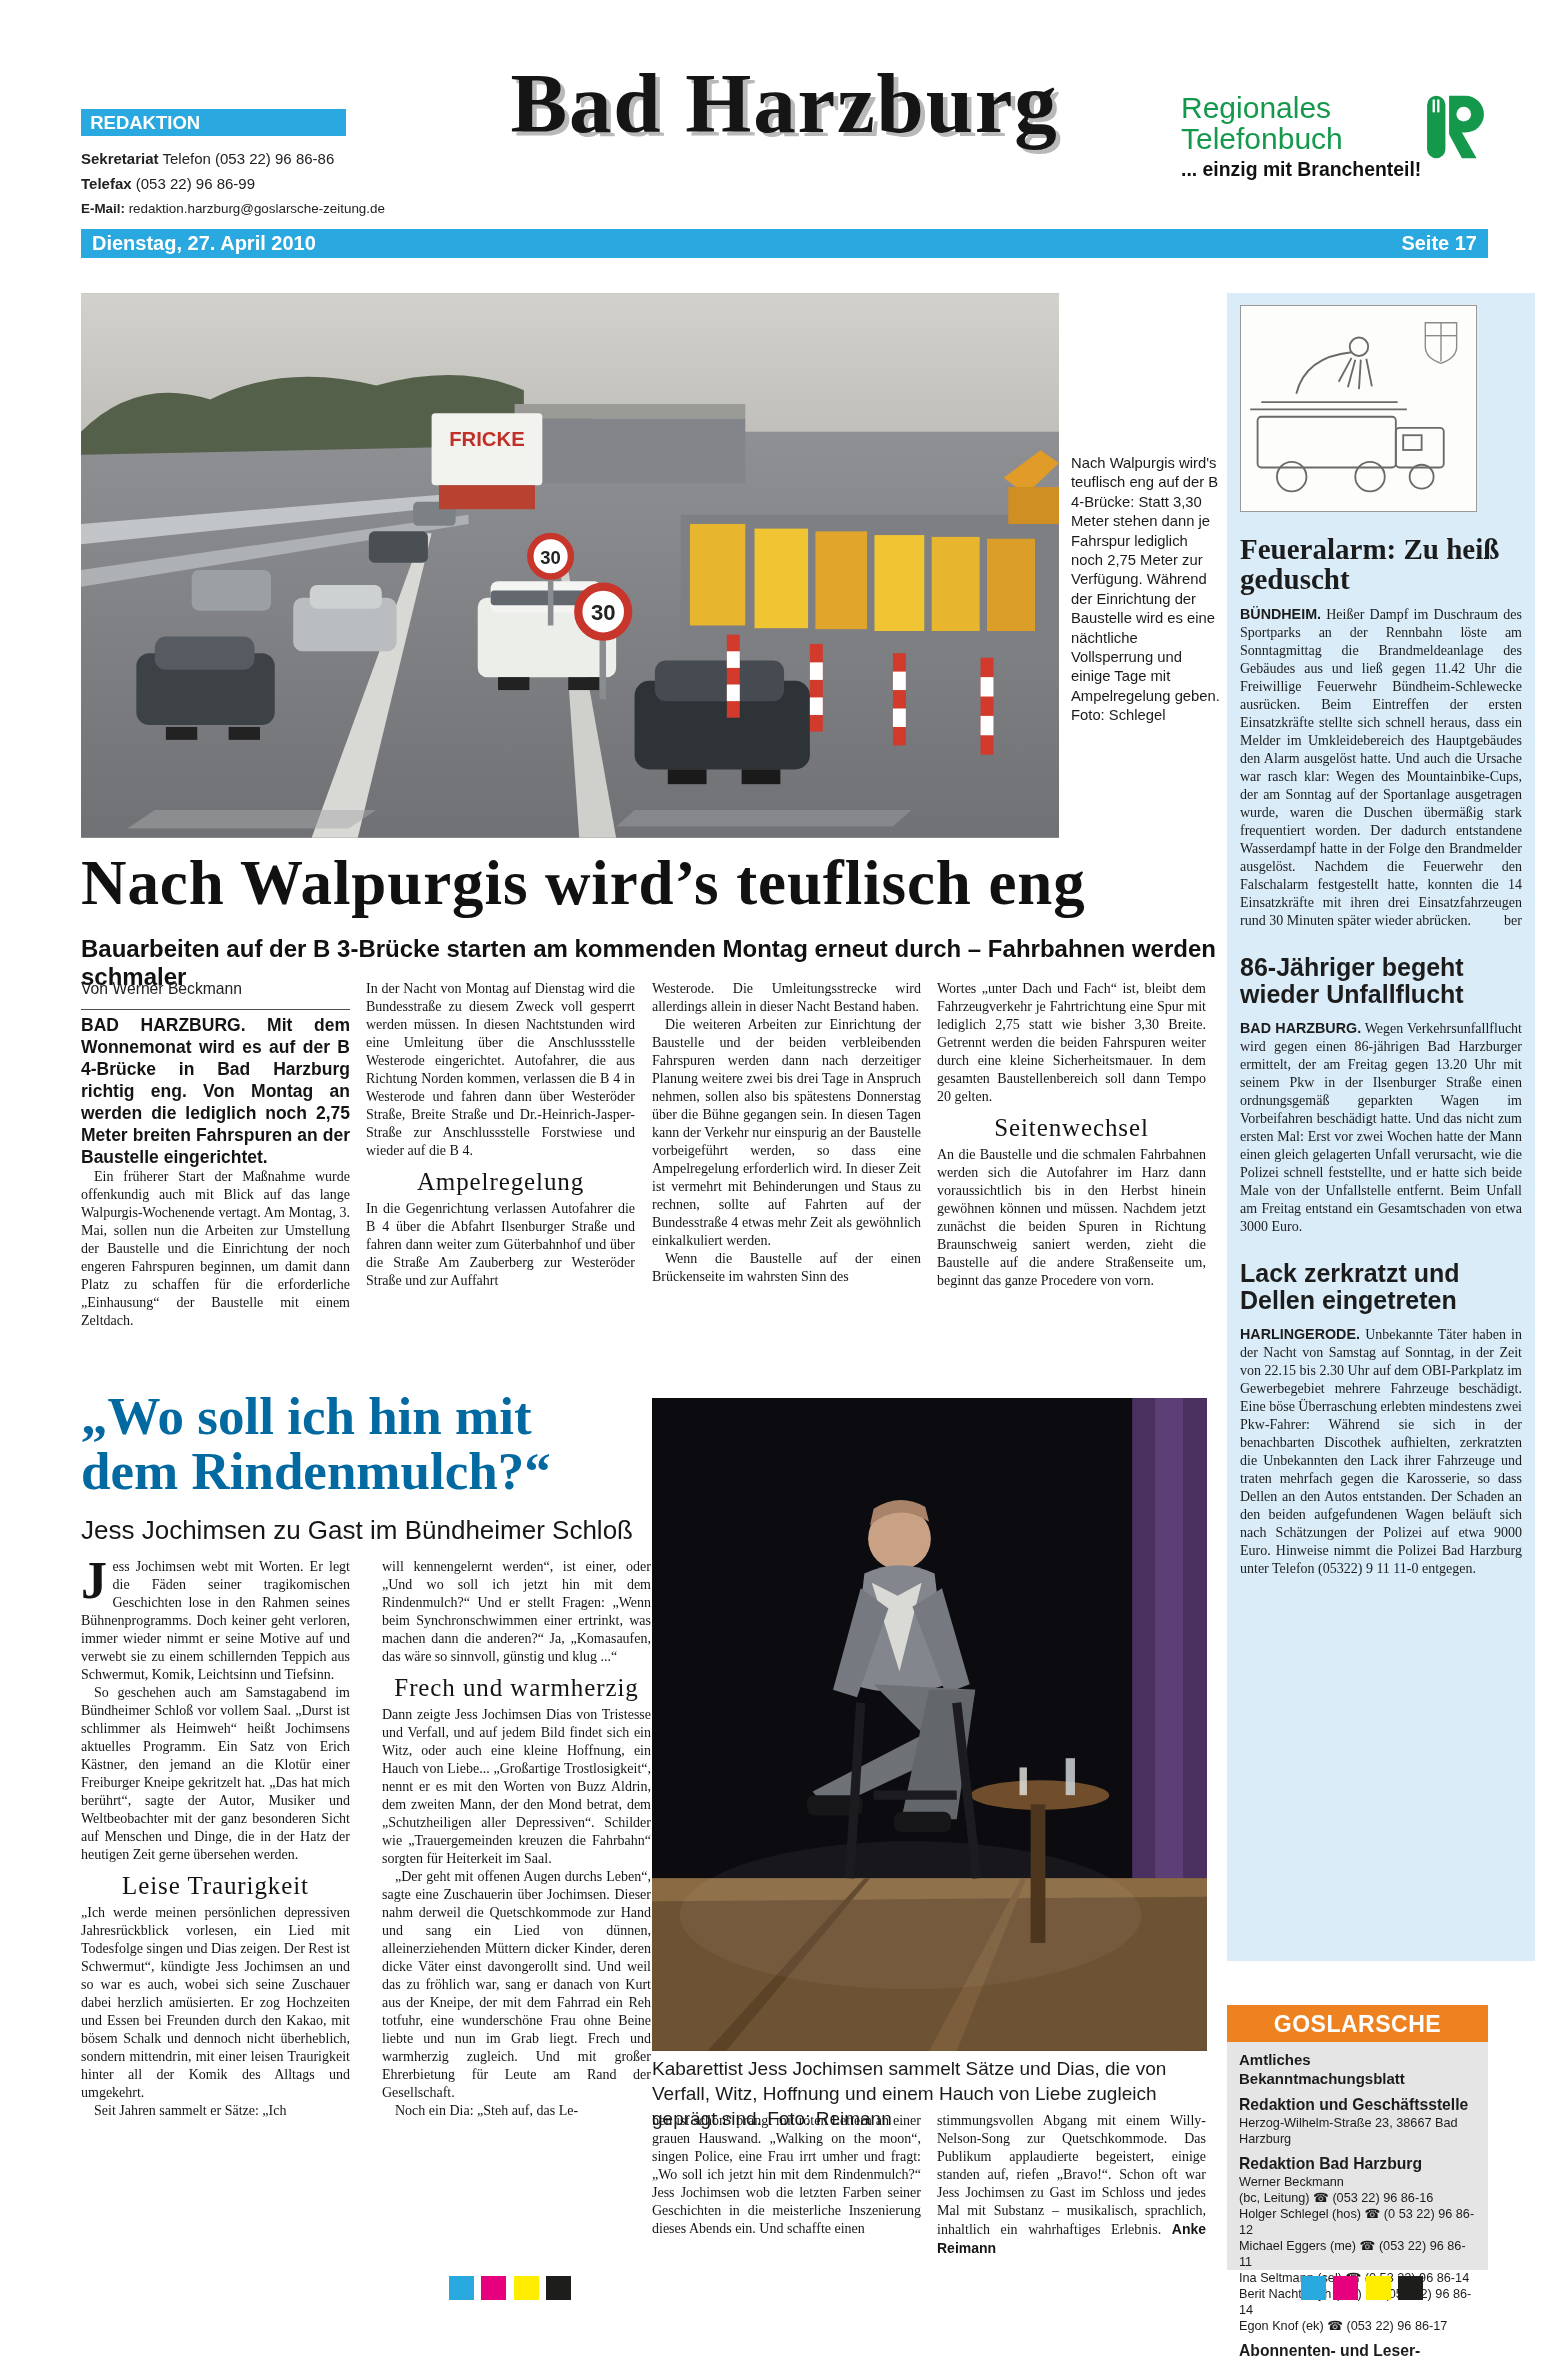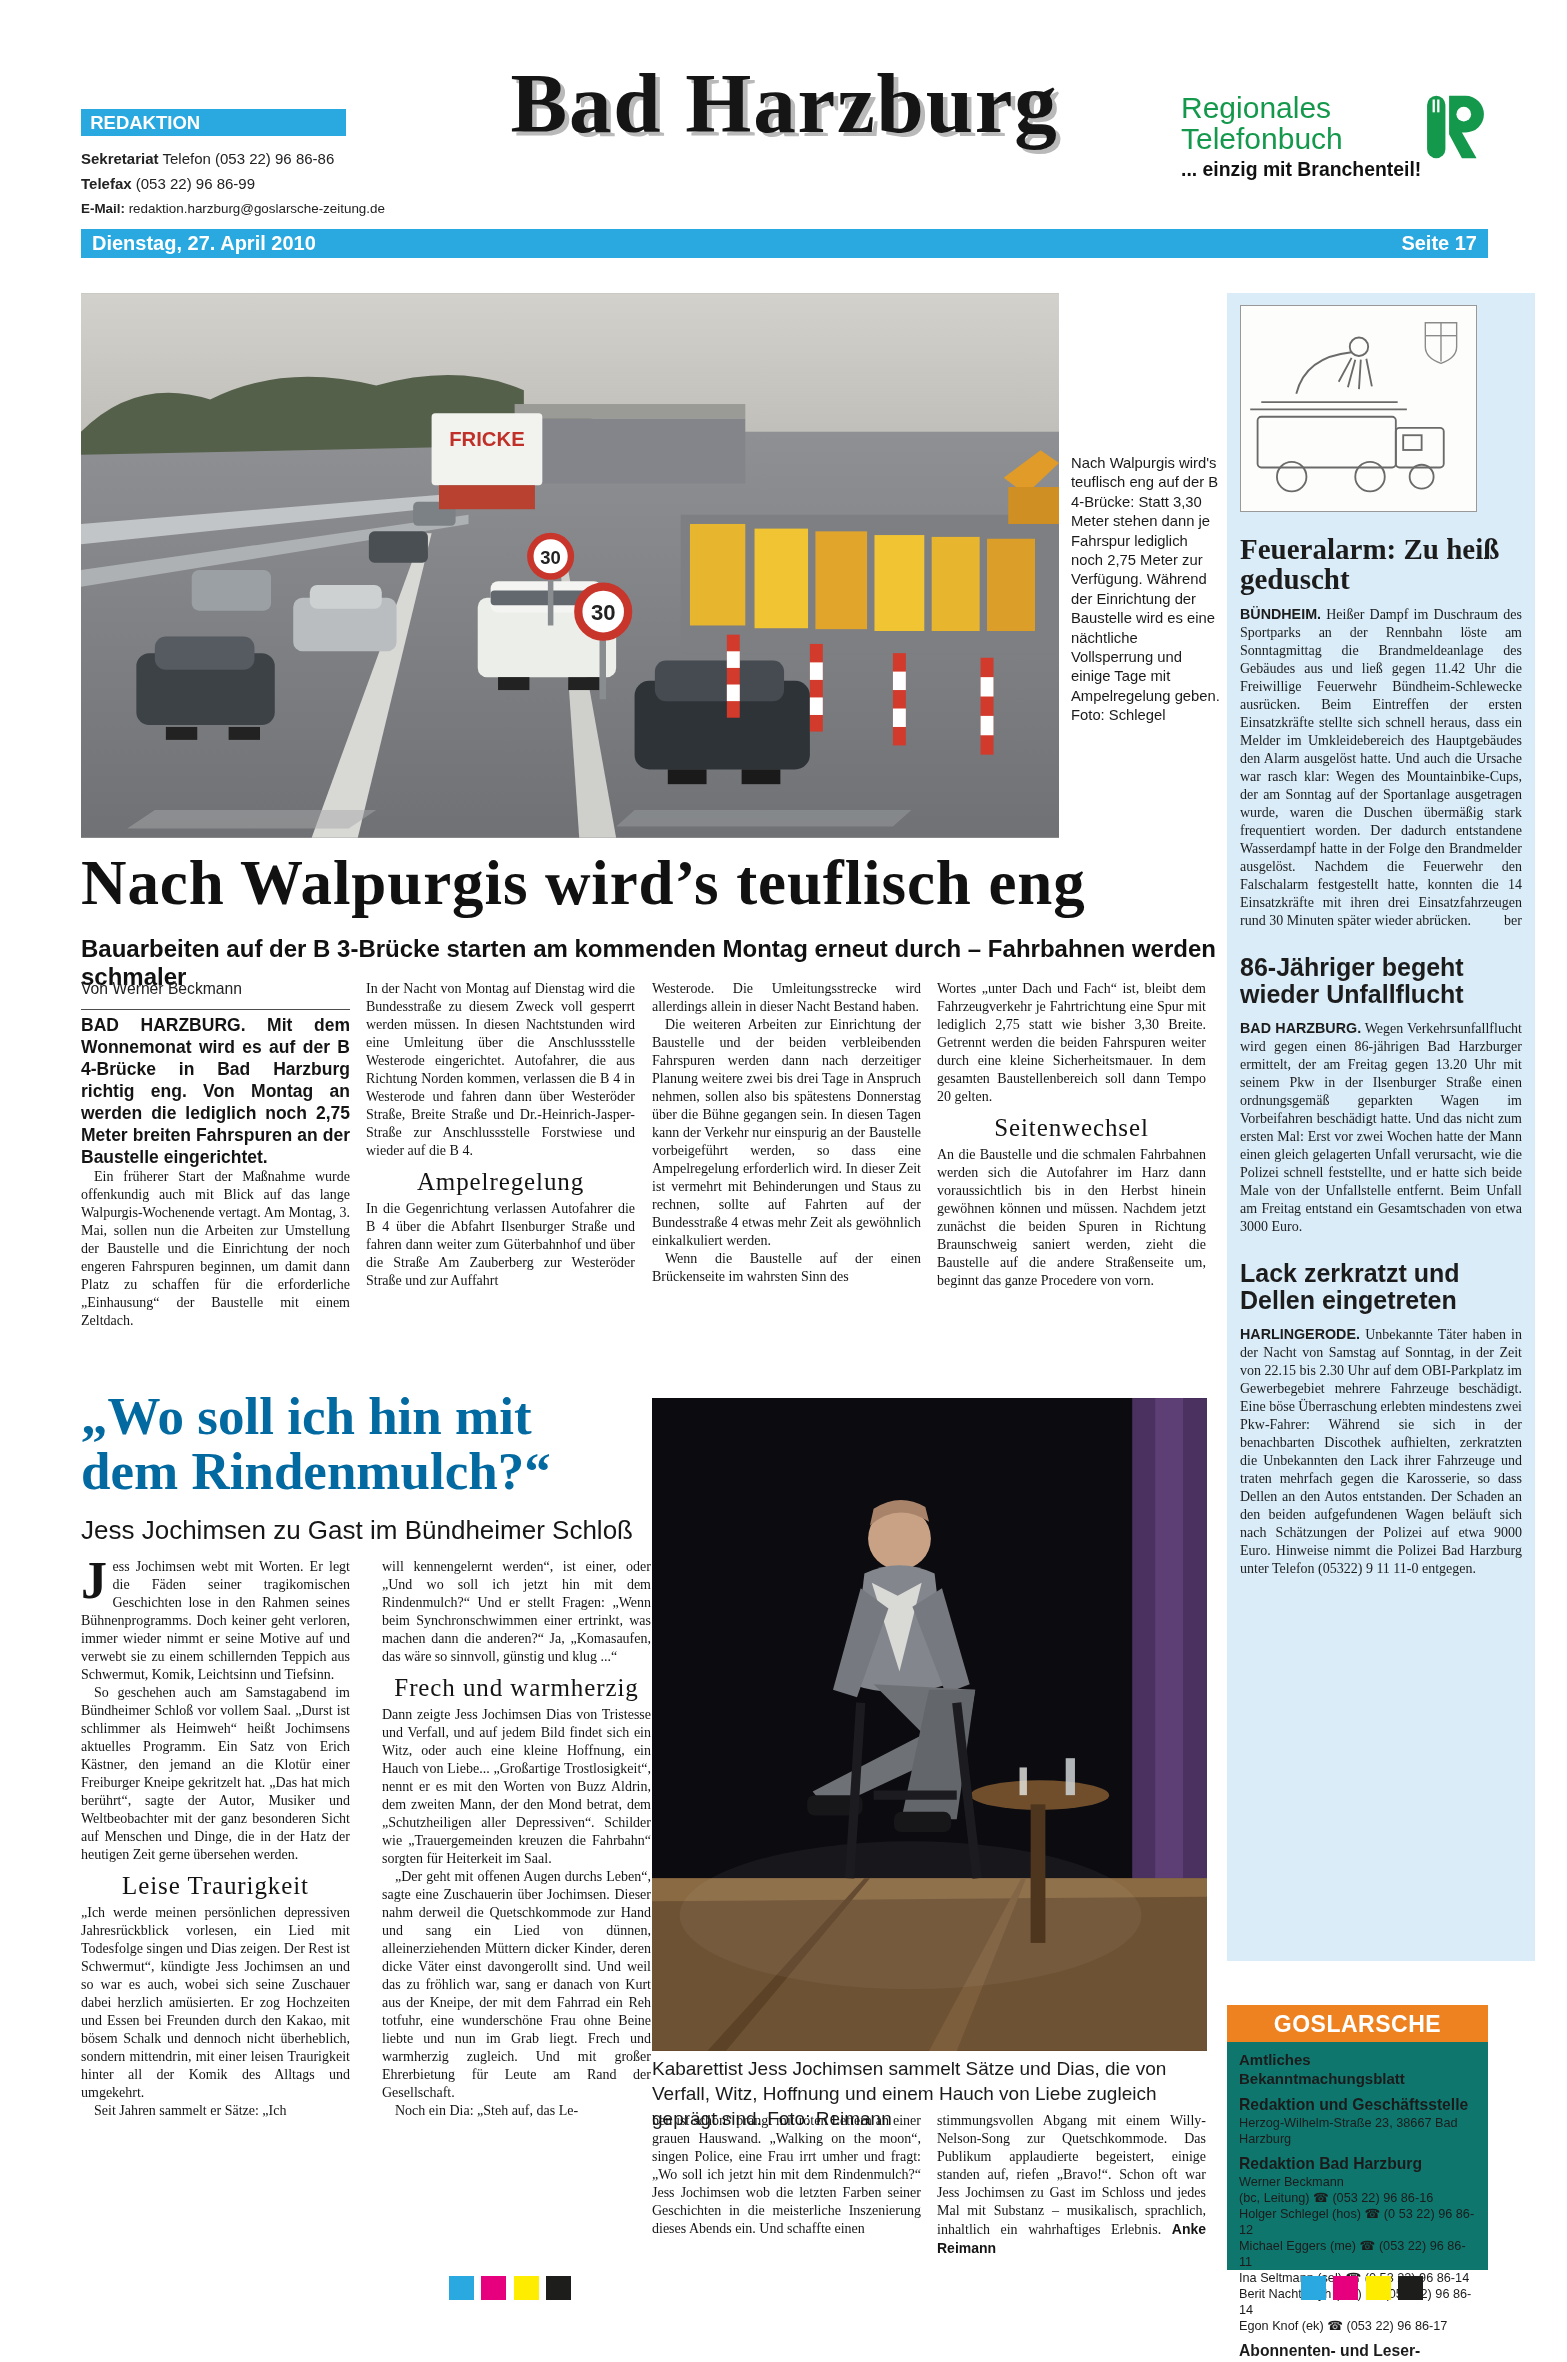--- a/index.html
+++ b/index.html
@@ -61,21 +61,21 @@
   .sketch{width:235px;height:205px;background:#fdfdfb;border:0.9px solid #999;}
   .sb-head-serif{font-size:29px;line-height:30px;font-weight:bold;margin:22px 0 11px 0;}
   .sb-head-sans{font-family:"Liberation Sans",sans-serif;font-size:25px;line-height:27px;font-weight:bold;margin:24px 0 11px 0;}
   .sb-body{font-size:14px;line-height:18px;text-align:justify;}
   .sb-lab{font-family:"Liberation Sans",sans-serif;font-weight:bold;font-size:14.3px;}
   .sig{float:right;}
 
   
   .gz-orange{left:1227px;top:2005px;width:261px;height:38px;background:#ef8220;color:#fff;
      font-family:"Liberation Sans",sans-serif;font-weight:bold;font-size:23px;line-height:38px;text-align:center;letter-spacing:0.5px;}
-  .gz-blue{left:1227px;top:2042px;width:261px;height:228px;background:#0f766e;box-sizing:border-box;
+  .gz-blue{left:1227px;top:2042px;width:261px;height:228px;background:#e5e5e5;box-sizing:border-box;
      padding:9.2px 12px;font-family:"Liberation Sans",sans-serif;color:#1b1b1b;}
   .gz-blue .b{font-weight:bold;font-size:15px;line-height:18.5px;}
   .gz-blue .t{font-weight:bold;font-size:15.7px;margin-top:8.3px;line-height:18.5px;}
   .gz-blue .s{font-size:12.7px;line-height:16px;}
 
   
   .regbars{display:flex;gap:7.4px;}
   .regbars div{width:25px;height:24px;}
   .rc{background:#29a9e0;} .rm{background:#e6007e;} .ry{background:#ffed00;} .rk{background:#1d1d1b;}
 </style>

